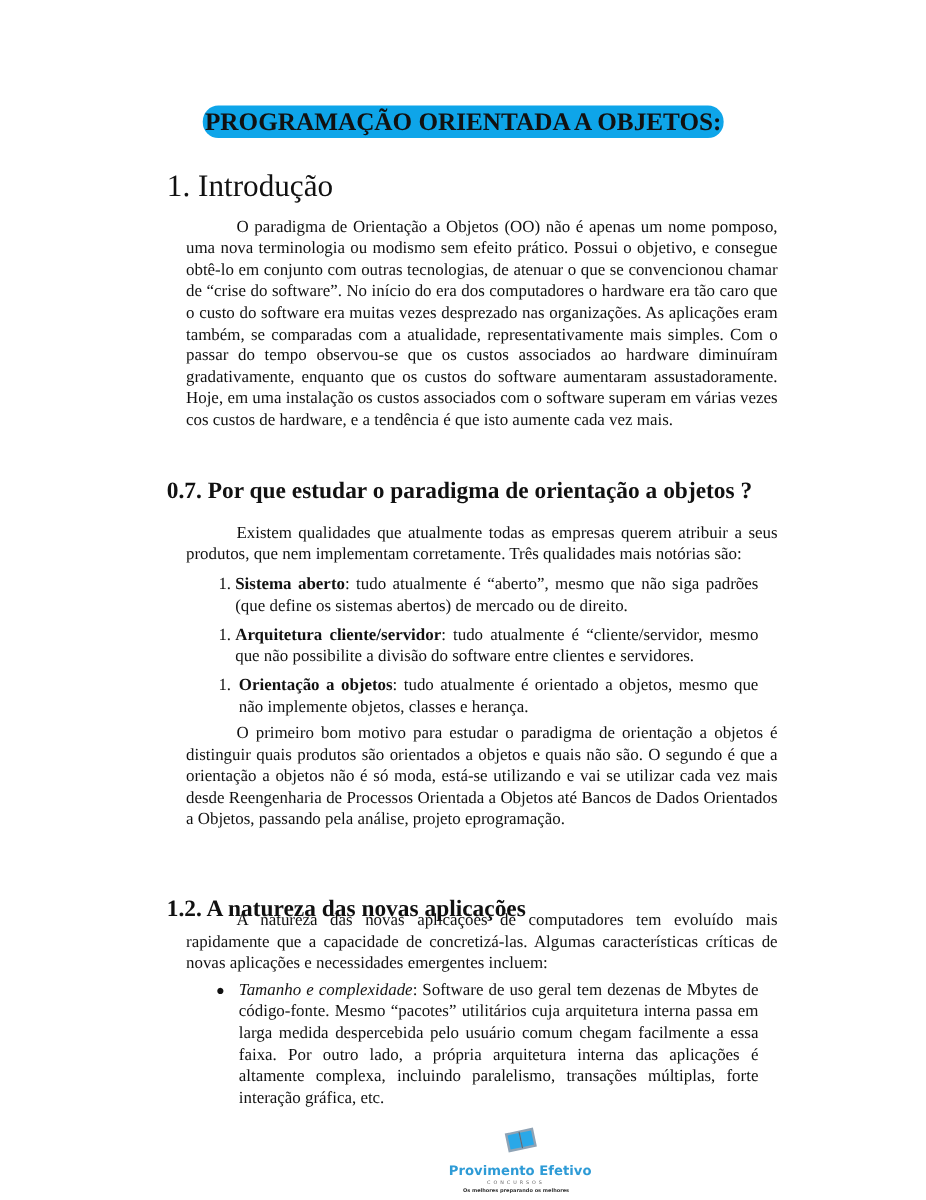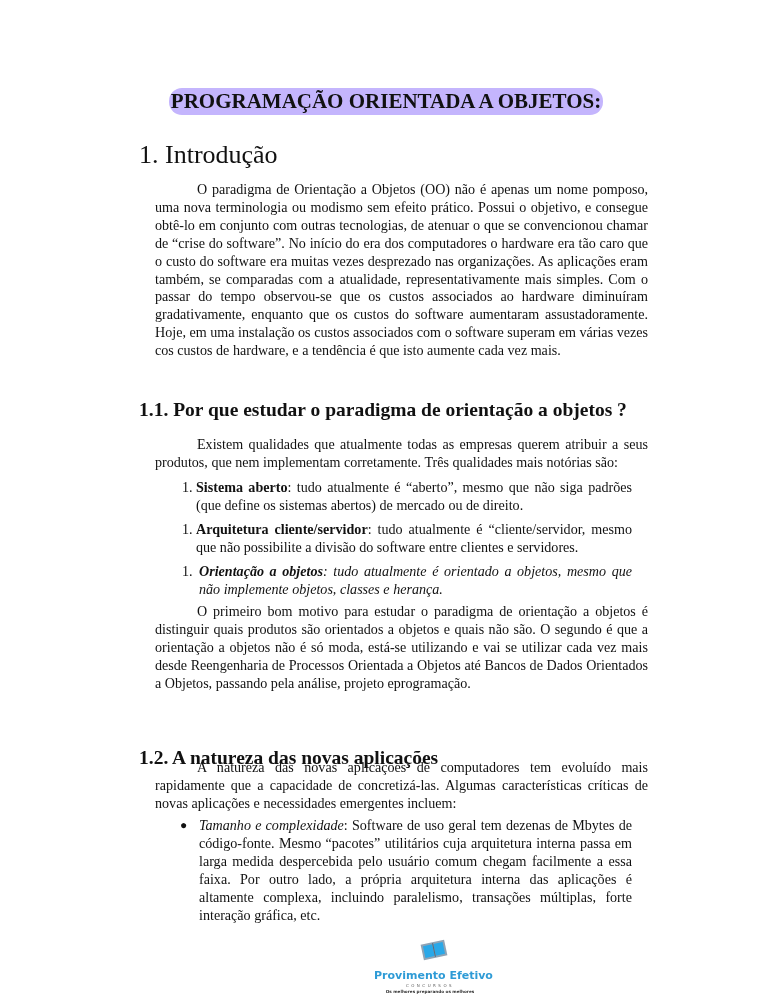--- a/index.html
+++ b/index.html
@@ -1,19 +1,19 @@
 <!DOCTYPE html>
 <html><head>
 <meta charset="utf-8">
 <style>
   html, body { margin: 0; padding: 0; background: #ffffff; }
   body { width: 772px; height: 1000px; position: relative; overflow: hidden; font-family: "Liberation Serif", serif; color: #111; }
   .page { position: absolute; left: 0; top: 0; width: 772px; height: 1000px; }
   .title-wrap { position: absolute; top: 88px; left: 0; width: 772px; text-align: center; }
-  .title { display: inline-block; background: #c4b5fd; font-weight: bold; font-size: 21px; padding: 1px 2px; letter-spacing: 0px; color: #111; border-radius: 13px; }
+  .title { display: inline-block; background: #0ea5e9; font-weight: bold; font-size: 21px; padding: 1px 2px; letter-spacing: 0px; color: #111; border-radius: 13px; }
   h1 { position: absolute; left: 139px; top: 140px; margin: 0; font-size: 26px; font-weight: normal; }
   h2 { position: absolute; left: 139px; margin: 0; font-size: 19.5px; font-weight: bold; }
   .para { position: absolute; left: 155px; width: 493px; margin: 0; font-size: 14.1px; line-height: 17.9px; text-align: justify; }
   .para .indent { display: inline-block; width: 42px; }
   .list-item { position: absolute; left: 182px; width: 450px; margin: 0; font-size: 14.1px; line-height: 17.9px; }
   .list-item .num { position: absolute; left: 0; top: 0; }
   .list-item .body { display: block; padding-left: 14px; text-align: justify; }
   .bullet-item { position: absolute; left: 180px; width: 452px; font-size: 14.1px; line-height: 17.9px; }
   .bullet-item .dot { position: absolute; left: 0; top: 0; font-size: 12px; }
   .bullet-item .body { display: block; padding-left: 19px; text-align: justify; }
@@ -31,37 +31,37 @@
 <div class="page">
 
   <div class="title-wrap">
     <span class="title">PROGRAMAÇÃO ORIENTADA A OBJETOS:</span>
   </div>
 
   <h1>1. Introdução</h1>
 
   <p class="para" style="top:181px;"><span class="indent"></span><span>O paradigma de Orientação a Objetos (OO) não é apenas um nome pomposo, uma nova terminologia ou modismo sem efeito prático. Possui o objetivo, e consegue obtê-lo em conjunto com outras tecnologias, de atenuar o que se convencionou chamar de “crise do software”. No início do era dos computadores o hardware era tão caro que o custo do software era muitas vezes desprezado nas organizações. As aplicações eram também, se comparadas com a atualidade, representativamente mais simples. Com o passar do tempo observou-se que os custos associados ao hardware diminuíram gradativamente, enquanto que os custos do software aumentaram assustadoramente. Hoje, em uma instalação os custos associados com o software superam em várias vezes cos custos de hardware, e a tendência é que isto aumente cada vez mais.</span></p>
 
-  <h2 style="top:399px;">1.1. Por que estudar o paradigma de orientação a objetos ?</h2>
+  <h2 style="top:399px;">0.7. Por que estudar o paradigma de orientação a objetos ?</h2>
 
   <p class="para" style="top:436px;"><span class="indent"></span><span>Existem qualidades que atualmente todas as empresas querem atribuir a seus produtos, que nem implementam corretamente. Três qualidades mais notórias são:</span></p>
 
   <div class="list-item" style="top:479px;">
     <span class="num">1.</span>
     <span class="body"><b>Sistema aberto</b><span>: tudo atualmente é “aberto”, mesmo que não siga padrões (que define os sistemas abertos) de mercado ou de direito.</span></span>
   </div>
 
   <div class="list-item" style="top:521px;">
     <span class="num">1.</span>
     <span class="body"><b>Arquitetura cliente/servidor</b><span>: tudo atualmente é “cliente/servidor, mesmo que não possibilite a divisão do software entre clientes e servidores.</span></span>
   </div>
 
   <div class="list-item" style="top:563px;">
     <span class="num">1.</span>
-    <span class="body" style="padding-left:17px;font-style:italic;"><b>Orientação a objetos</b><span>: tudo atualmente é orientado a objetos, mesmo que não implemente objetos, classes e herança.</span></span>
+    <span class="body" style="padding-left:17px;"><b>Orientação a objetos</b><span>: tudo atualmente é orientado a objetos, mesmo que não implemente objetos, classes e herança.</span></span>
   </div>
 
   <p class="para" style="top:603px;"><span class="indent"></span><span>O primeiro bom motivo para estudar o paradigma de orientação a objetos é distinguir quais produtos são orientados a objetos e quais não são. O segundo é que a orientação a objetos não é só moda, está-se utilizando e vai se utilizar cada vez mais desde Reengenharia de Processos Orientada a Objetos até Bancos de Dados Orientados a Objetos, passando pela análise, projeto eprogramação.</span></p>
 
   <h2 style="top:720px;margin-top:27px;">1.2. A natureza das novas aplicações</h2>
 
   <p class="para" style="top:759px;"><span class="indent"></span><span>A natureza das novas aplicações de computadores tem evoluído mais rapidamente que a capacidade de concretizá-las. Algumas características críticas de novas aplicações e necessidades emergentes incluem:</span></p>
 
   <div class="bullet-item" style="top:817px;">
     <span class="dot">●</span>

